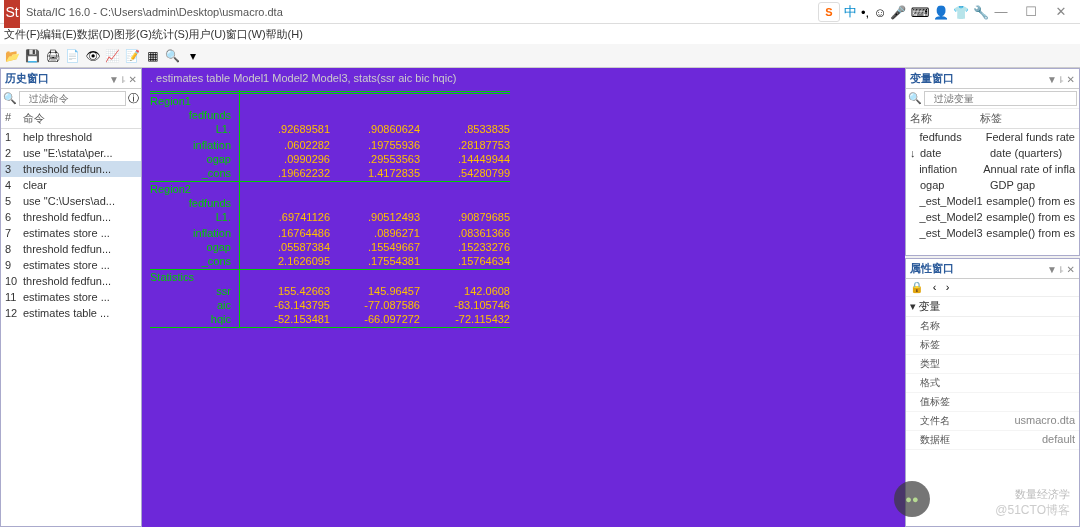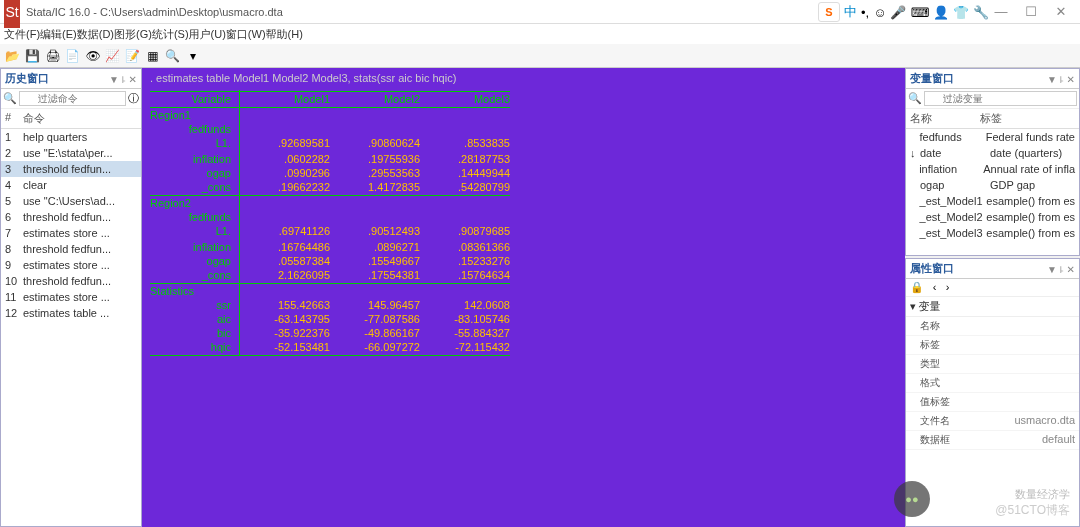--- a/index.html
+++ b/index.html
@@ -12,21 +12,21 @@
 .menubar span{cursor:default}
 .toolbar{height:24px;background:#f6f6f6;display:flex;align-items:center;padding:0 4px;gap:2px;border-bottom:1px solid #ccc}
 .tbtn{width:18px;height:18px;display:flex;align-items:center;justify-content:center;font-size:12px}
 .main{display:flex;height:459px}
 .panel{background:#fff;border:1px solid #aac;display:flex;flex-direction:column}
 .phead{background:#fff;border-bottom:1px solid #ccc;padding:2px 4px;color:#2a5a9a;font-weight:bold;display:flex;align-items:center;gap:4px}
 .phead .sp{flex:1}
 .phead .pc{color:#888;font-size:10px;font-weight:normal}
 .left{width:142px}
 .filter{display:flex;align-items:center;padding:2px;gap:2px;border-bottom:1px solid #eee}
-.filter input{flex:1;border:1px solid #ccc;padding:1px 18px;font-size:10px;min-width:0}
+.filter input{flex:1;border:1px solid #ccc;padding:1px 9px;font-size:10px;min-width:0}
 .histhead{display:flex;border-bottom:1px solid #ddd;padding:2px 4px;color:#555;font-size:10px}
 .histhead .n{width:18px}
 .histrow{display:flex;padding:2px 4px;font-size:10px;color:#333;cursor:default;white-space:nowrap;overflow:hidden}
 .histrow.selected{background:#cde}
 .histrow .n{width:18px}
 .center{flex:1;background:#6d28d9;color:#0c0;font-family:Consolas,monospace;font-size:12px;padding:4px 8px;overflow:hidden;position:relative}
 .cmd{color:#ccc}
 .tbl{margin-top:6px}
 .trow{display:flex}
 .tcell{text-align:right;padding:1px 0}
@@ -109,21 +109,21 @@
       <input placeholder="过滤命令" style="">
       <span>ⓘ</span>
     </div>
     <div class="histhead">
         <span class="n">#</span>
         <span>命令</span>
       </div>
     <div id="histlist">
         <div class="histrow">
           <span class="n">1</span>
-          <span>help quarters</span>
+          <span>help threshold</span>
         </div>
         <div class="histrow">
           <span class="n">2</span>
           <span>use "E:\stata\per...</span>
         </div>
         <div class="histrow selected">
           <span class="n">3</span>
           <span>threshold fedfun...</span>
         </div>
         <div class="histrow">
@@ -164,26 +164,20 @@
         </div>
       </div>
   </div>
 
   <div class="center">
     <div class="cmd">. estimates table Model1 Model2 Model3, stats(ssr aic bic hqic)</div>
     <div class="tbl" id="tbl">
         <div class="trow">
           <div class="c0" style="border-right:1px solid #0c0;border-bottom:1px solid #0c0;height:2px"></div>
           <div style="border-bottom:1px solid #0c0;height:2px;width:270px"></div>
-        </div>
-        <div class="trow hdr">
-          <div class="tcell c0 ">Variable</div>
-          <div class="tcell c1">Model1</div>
-          <div class="tcell c2">Model2</div>
-          <div class="tcell c3">Model3</div>
         </div>
         <div class="trow">
           <div class="c0" style="border-right:1px solid #0c0;border-bottom:1px solid #0c0;height:2px"></div>
           <div style="border-bottom:1px solid #0c0;height:2px;width:270px"></div>
         </div>
         <div class="trow">
           <div class="tcell c0 lbl" style="text-align:left">Region1</div>
           <div class="c1"></div>
           <div class="c2"></div>
           <div class="c3"></div>
@@ -284,26 +278,20 @@
           <div class="tcell c0 "><span class="lbl">ssr</span></div>
           <div class="tcell c1">155.42663</div>
           <div class="tcell c2">145.96457</div>
           <div class="tcell c3">142.0608</div>
         </div>
         <div class="trow ">
           <div class="tcell c0 "><span class="lbl">aic</span></div>
           <div class="tcell c1">-63.143795</div>
           <div class="tcell c2">-77.087586</div>
           <div class="tcell c3">-83.105746</div>
-        </div>
-        <div class="trow ">
-          <div class="tcell c0 "><span class="lbl">bic</span></div>
-          <div class="tcell c1">-35.922376</div>
-          <div class="tcell c2">-49.866167</div>
-          <div class="tcell c3">-55.884327</div>
         </div>
         <div class="trow ">
           <div class="tcell c0 "><span class="lbl">hqic</span></div>
           <div class="tcell c1">-52.153481</div>
           <div class="tcell c2">-66.097272</div>
           <div class="tcell c3">-72.115432</div>
         </div>
         <div class="trow">
           <div class="c0" style="border-right:1px solid #0c0;border-bottom:1px solid #0c0;height:2px"></div>
           <div style="border-bottom:1px solid #0c0;height:2px;width:270px"></div>

